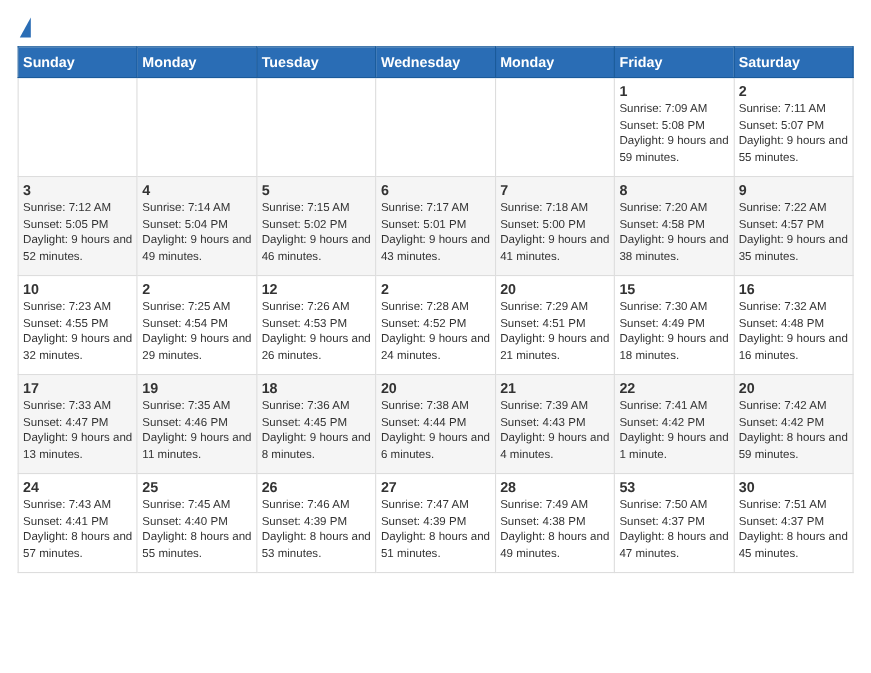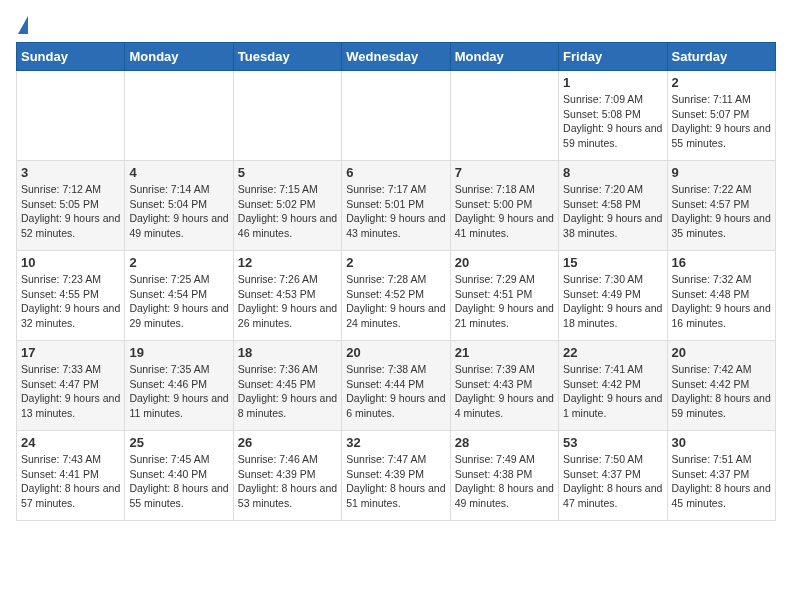--- a/index.html
+++ b/index.html
@@ -236,21 +236,21 @@
         </td>
         <td>
           <div class="day-num">25</div>
           <div class="day-info">Sunrise: 7:45 AM<br>Sunset: 4:40 PM<br>Daylight: 8 hours and 55 minutes.</div>
         </td>
         <td>
           <div class="day-num">26</div>
           <div class="day-info">Sunrise: 7:46 AM<br>Sunset: 4:39 PM<br>Daylight: 8 hours and 53 minutes.</div>
         </td>
         <td>
-          <div class="day-num">32</div>
+          <div class="day-num">27</div>
           <div class="day-info">Sunrise: 7:47 AM<br>Sunset: 4:39 PM<br>Daylight: 8 hours and 51 minutes.</div>
         </td>
         <td>
           <div class="day-num">28</div>
           <div class="day-info">Sunrise: 7:49 AM<br>Sunset: 4:38 PM<br>Daylight: 8 hours and 49 minutes.</div>
         </td>
         <td>
           <div class="day-num">53</div>
           <div class="day-info">Sunrise: 7:50 AM<br>Sunset: 4:37 PM<br>Daylight: 8 hours and 47 minutes.</div>
         </td>

